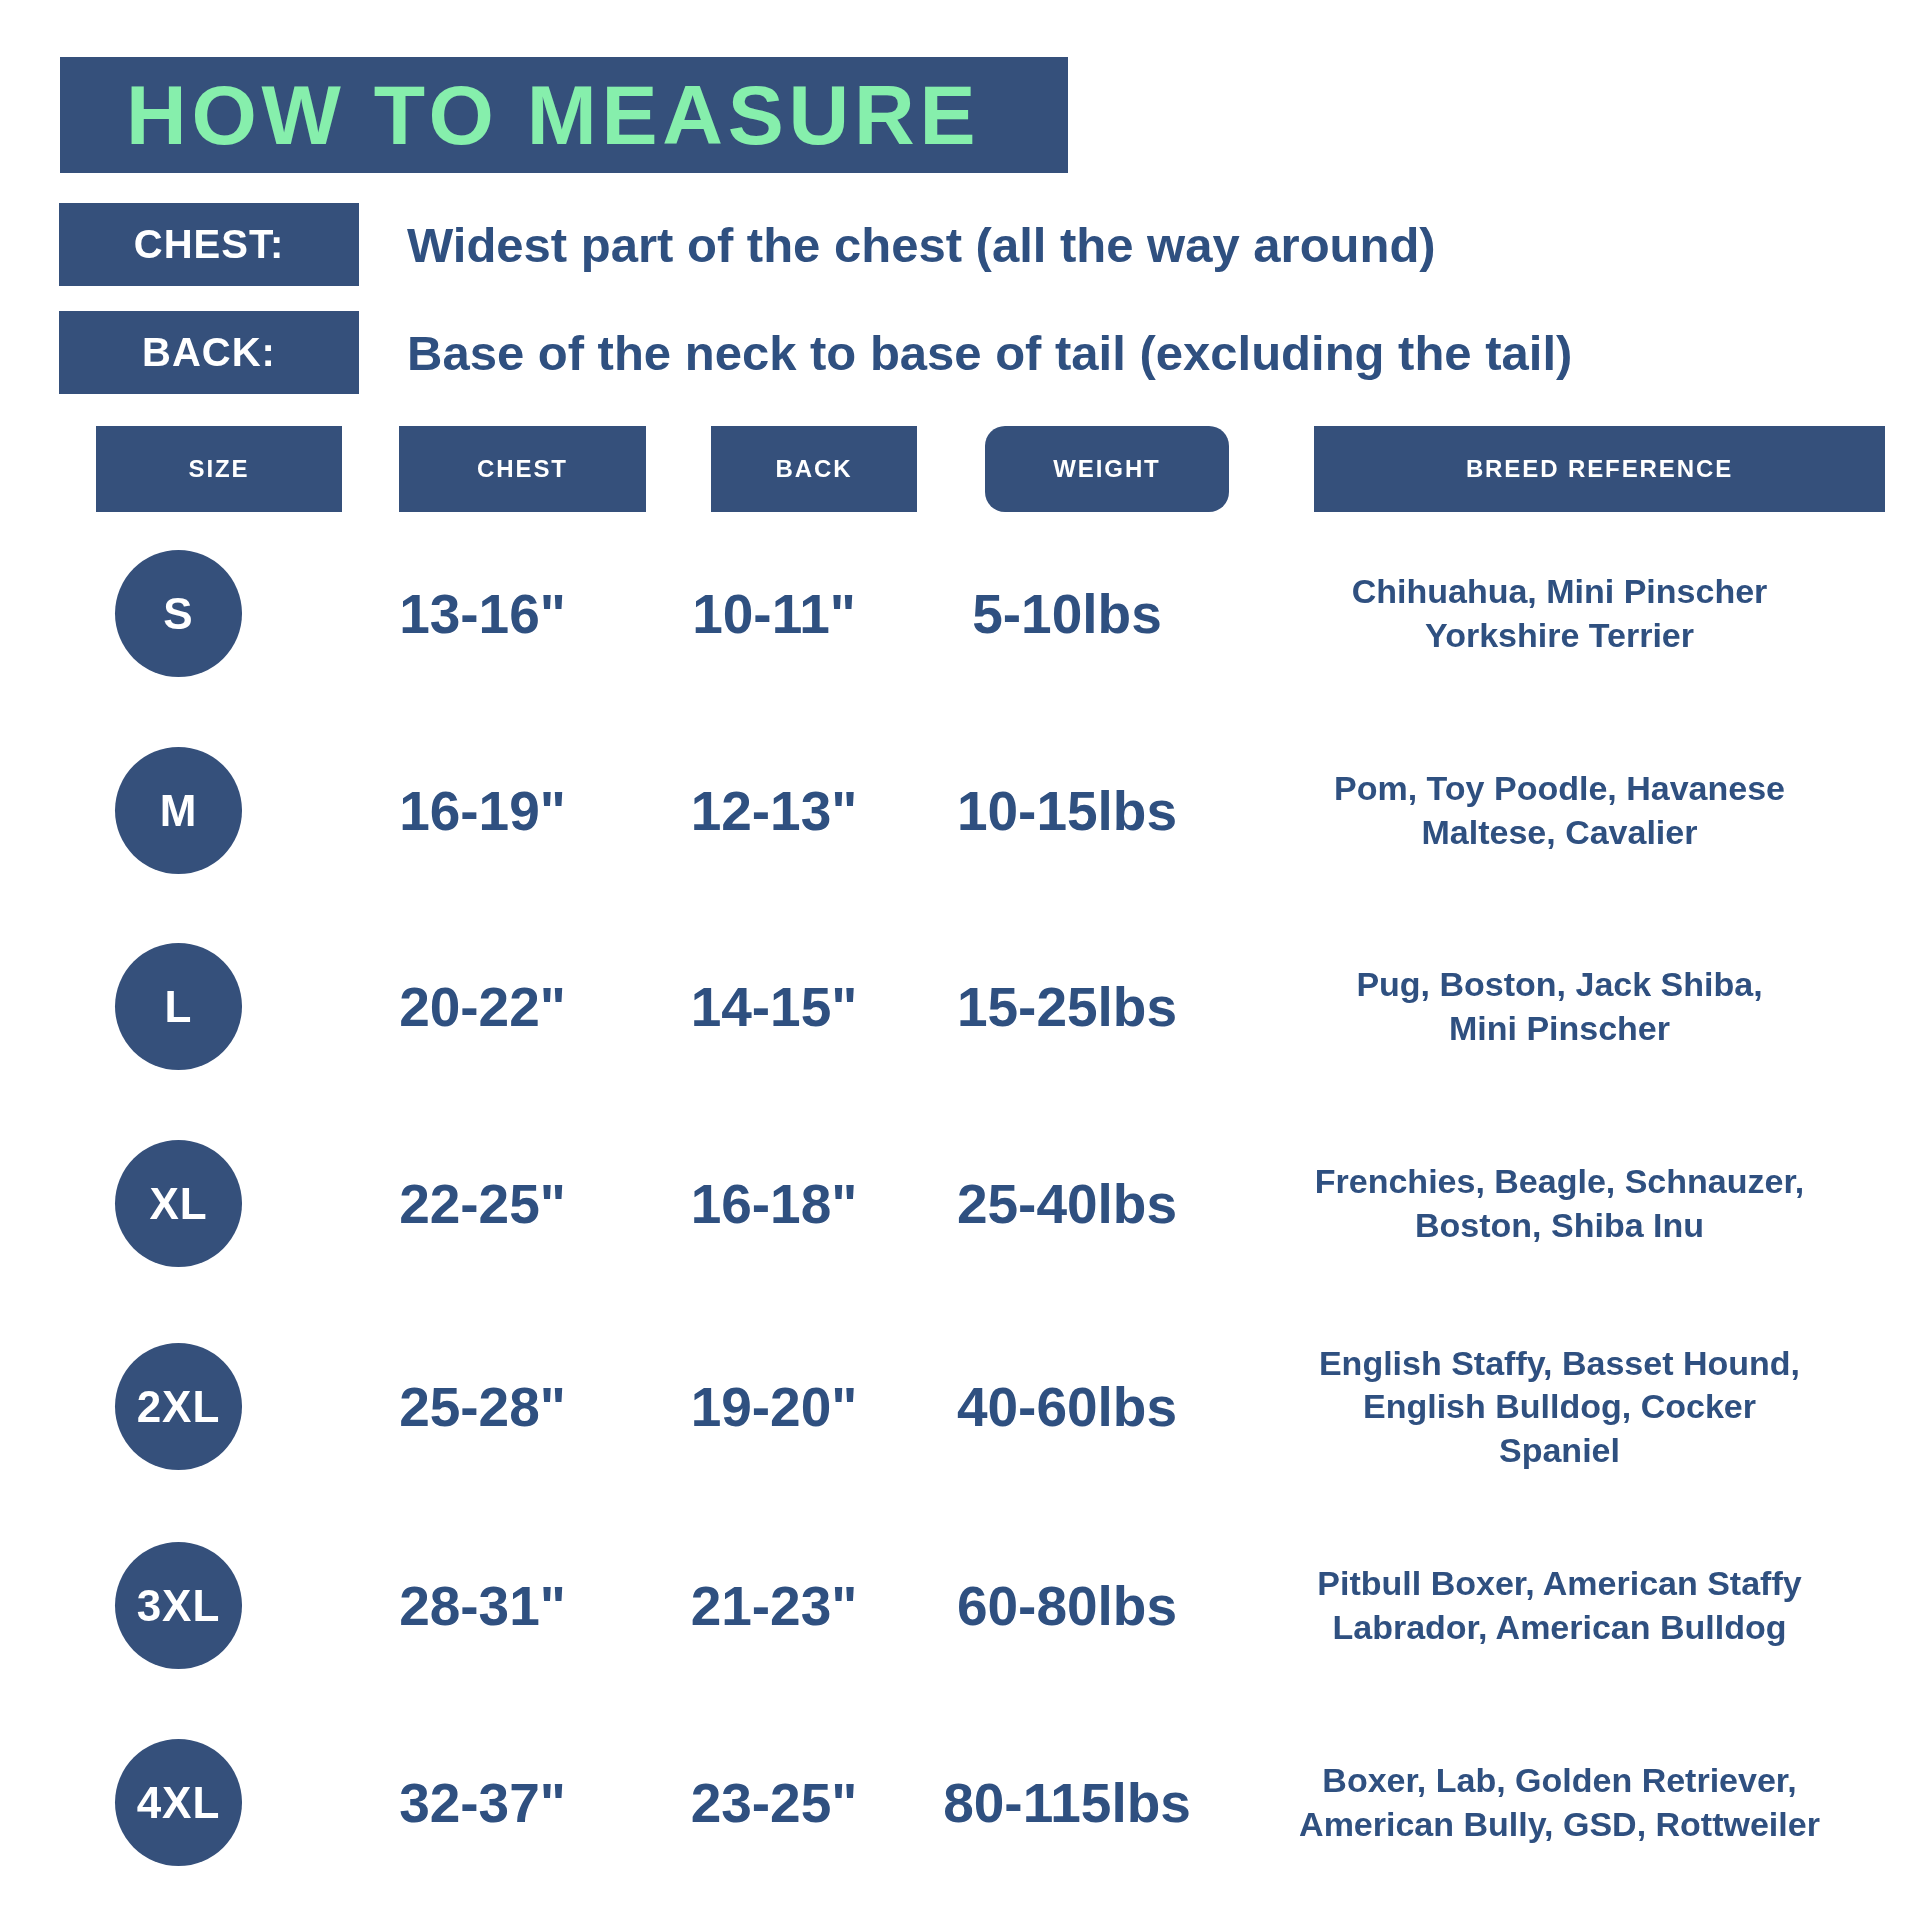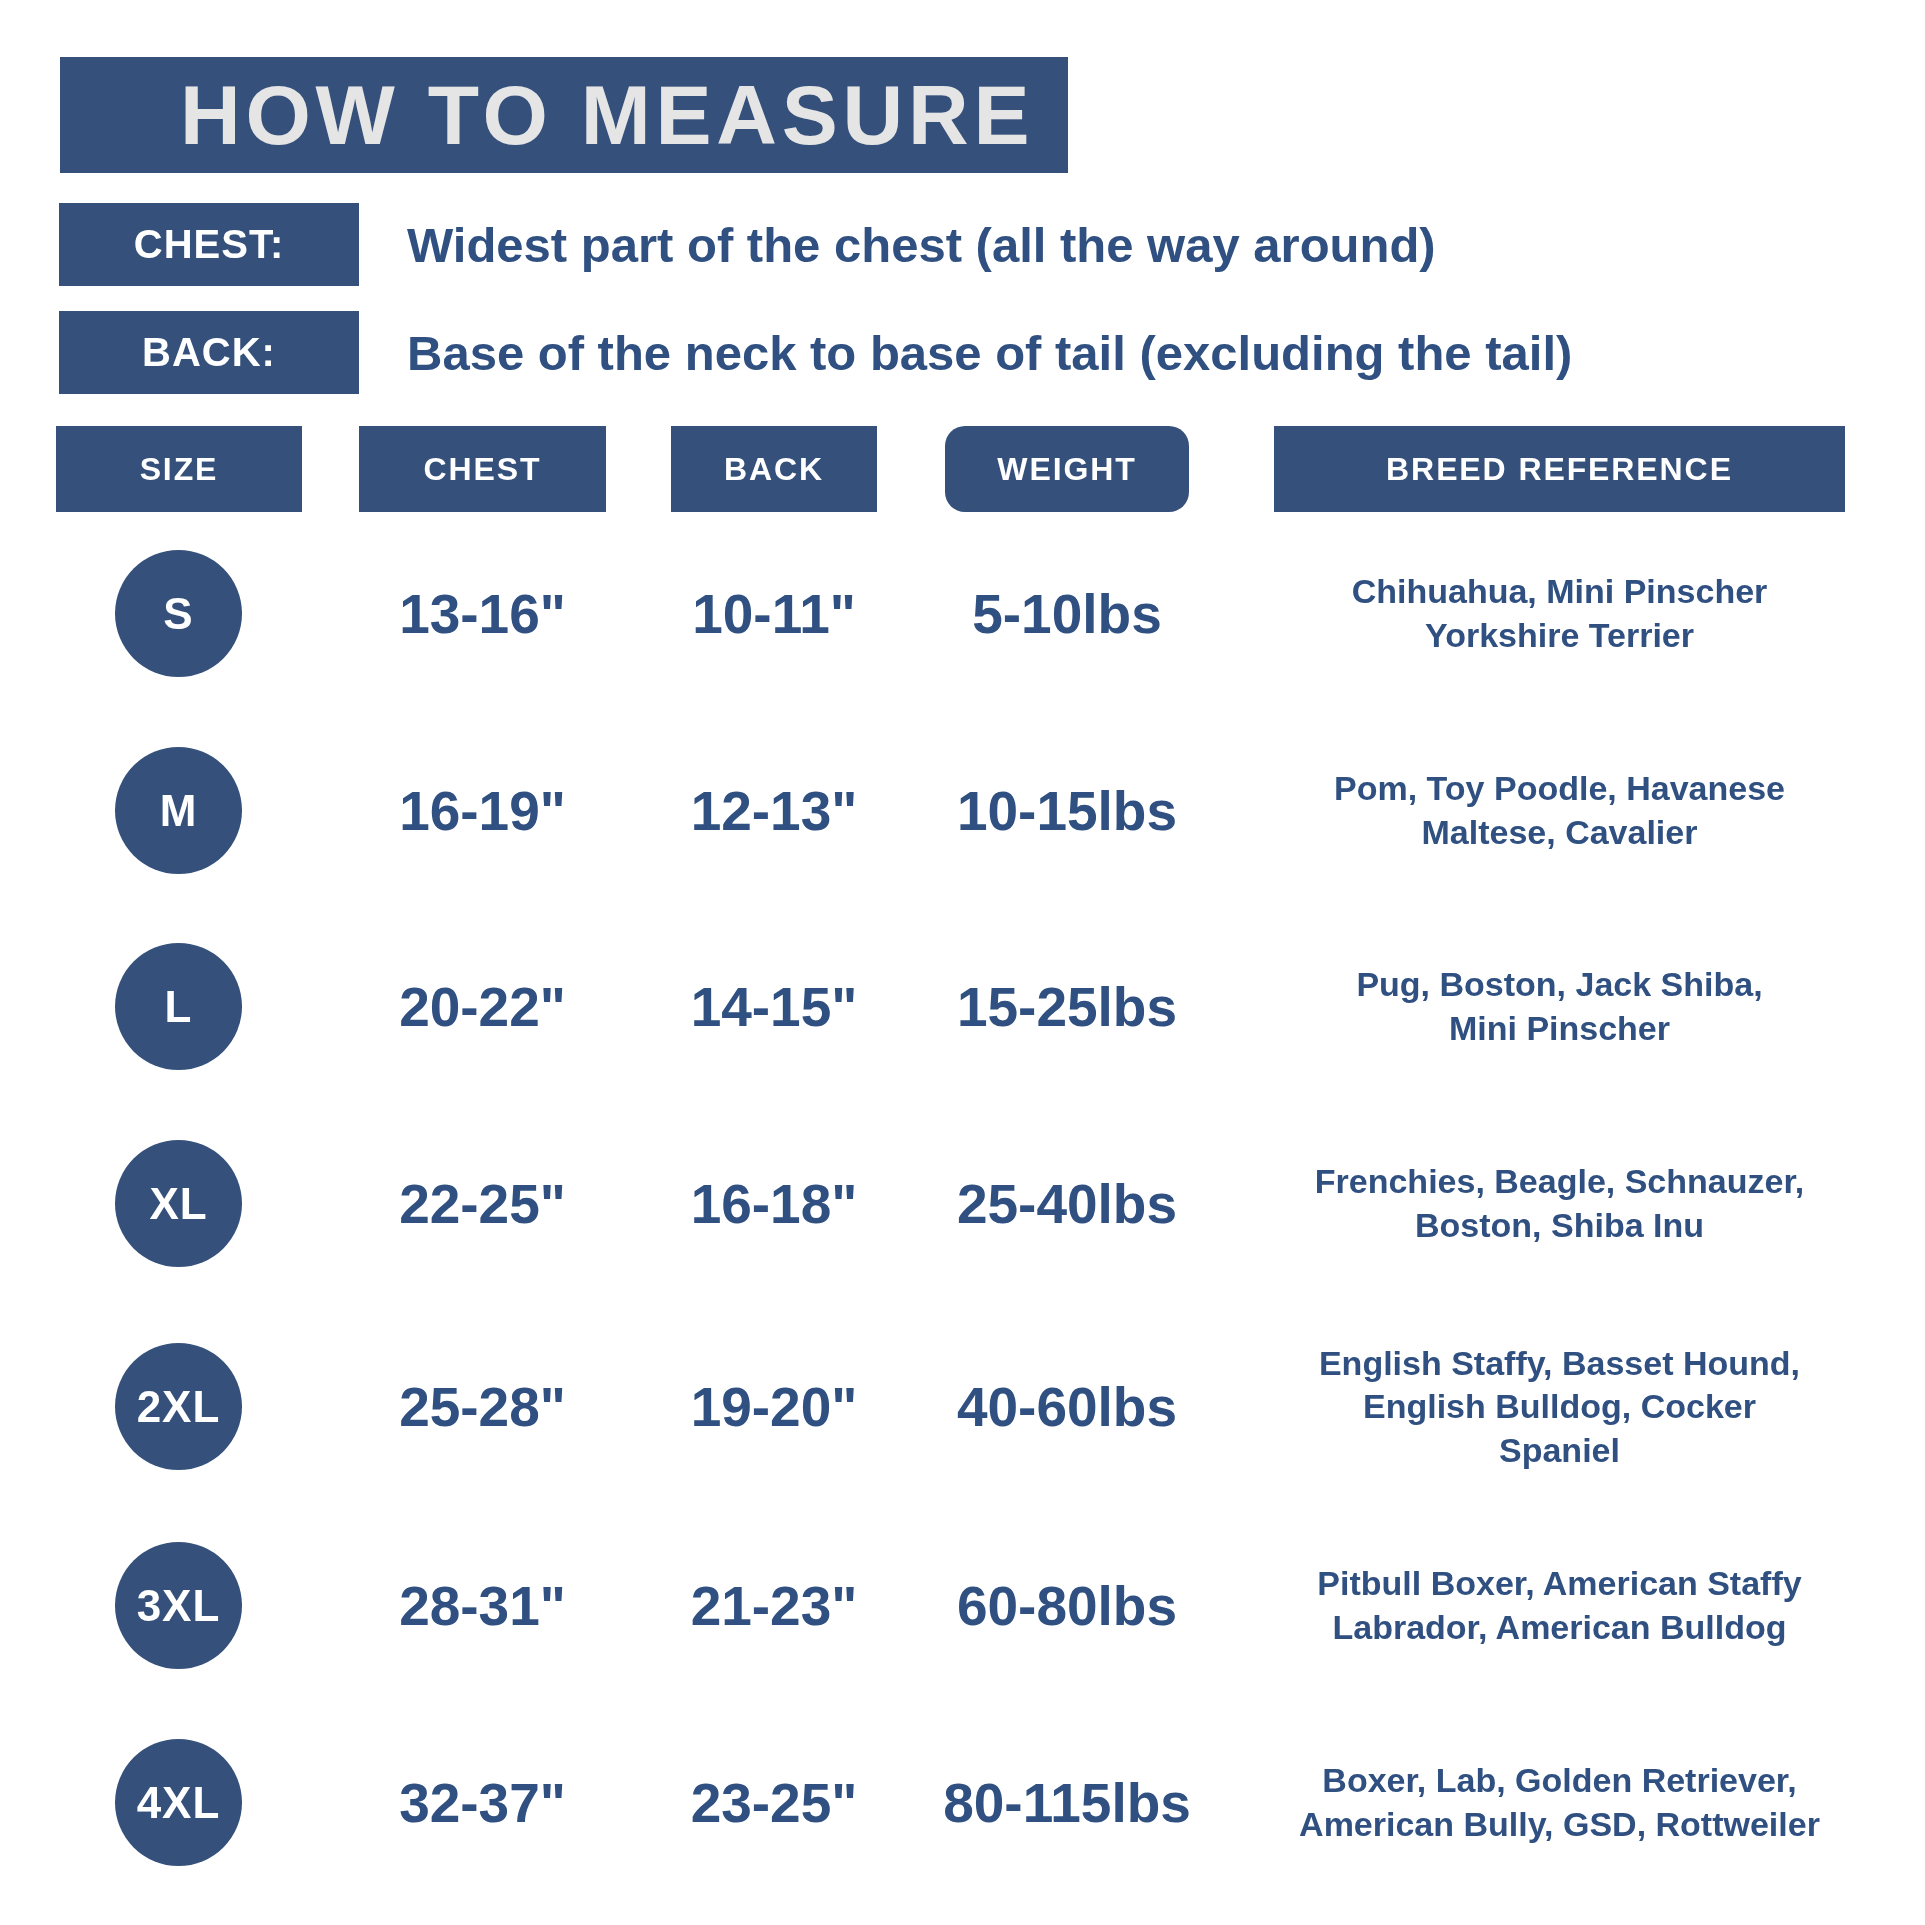--- a/index.html
+++ b/index.html
@@ -10,23 +10,23 @@
     background: #ffffff;
     font-family: "Liberation Sans", sans-serif;
     color: #2F5080;
     overflow: hidden;
   }
   .banner {
     position: absolute;
     left: 60px; top: 57px;
     width: 1008px; height: 116px;
     background: #35507B;
-    color: #e5e5e5;
+    color: #86efac;
     display: flex; align-items: center;
-    padding-left: 120px;
+    padding-left: 66px;
     box-sizing: border-box;
     font-size: 84px; font-weight: bold; letter-spacing: 4.8px;
     white-space: nowrap;
   }
   .guide-row { position: absolute; left: 0; width: 1926px; height: 83px; }
   .guide-row.chest { top: 203px; }
   .guide-row.back  { top: 311px; }
   .guide-label {
     position: absolute; left: 59px; top: 0;
     width: 300px; height: 83px;
@@ -38,22 +38,23 @@
     position: absolute; left: 399px; top: 0; height: 83px;
     display: flex; align-items: center;
     font-size: 49px; font-weight: bold;
     white-space: nowrap;
     margin-left: 8px;
   }
   .thead-cell {
     position: absolute; top: 426px; height: 86px;
     background: #35507B; color: #ffffff;
     display: flex; align-items: center; justify-content: center;
-    font-size: 32px; font-weight: bold; letter-spacing: 1.9px;
+    font-size: 24px; font-weight: bold; letter-spacing: 1.9px;
     box-sizing: border-box;
+    margin-left: 40px;
   }
   .col-size   { left: 56px;   width: 246px; }
   .col-chest  { left: 359px;  width: 247px; }
   .col-back   { left: 671px;  width: 206px; }
   .col-weight { left: 945px;  width: 244px; border-radius: 20px; }
   .col-breed  { left: 1274px; width: 571px; }
   .trow { position: absolute; left: 0; width: 1926px; height: 162px; }
   .row-0 { top: 533px; }
   .row-1 { top: 730px; }
   .row-2 { top: 926px; }

